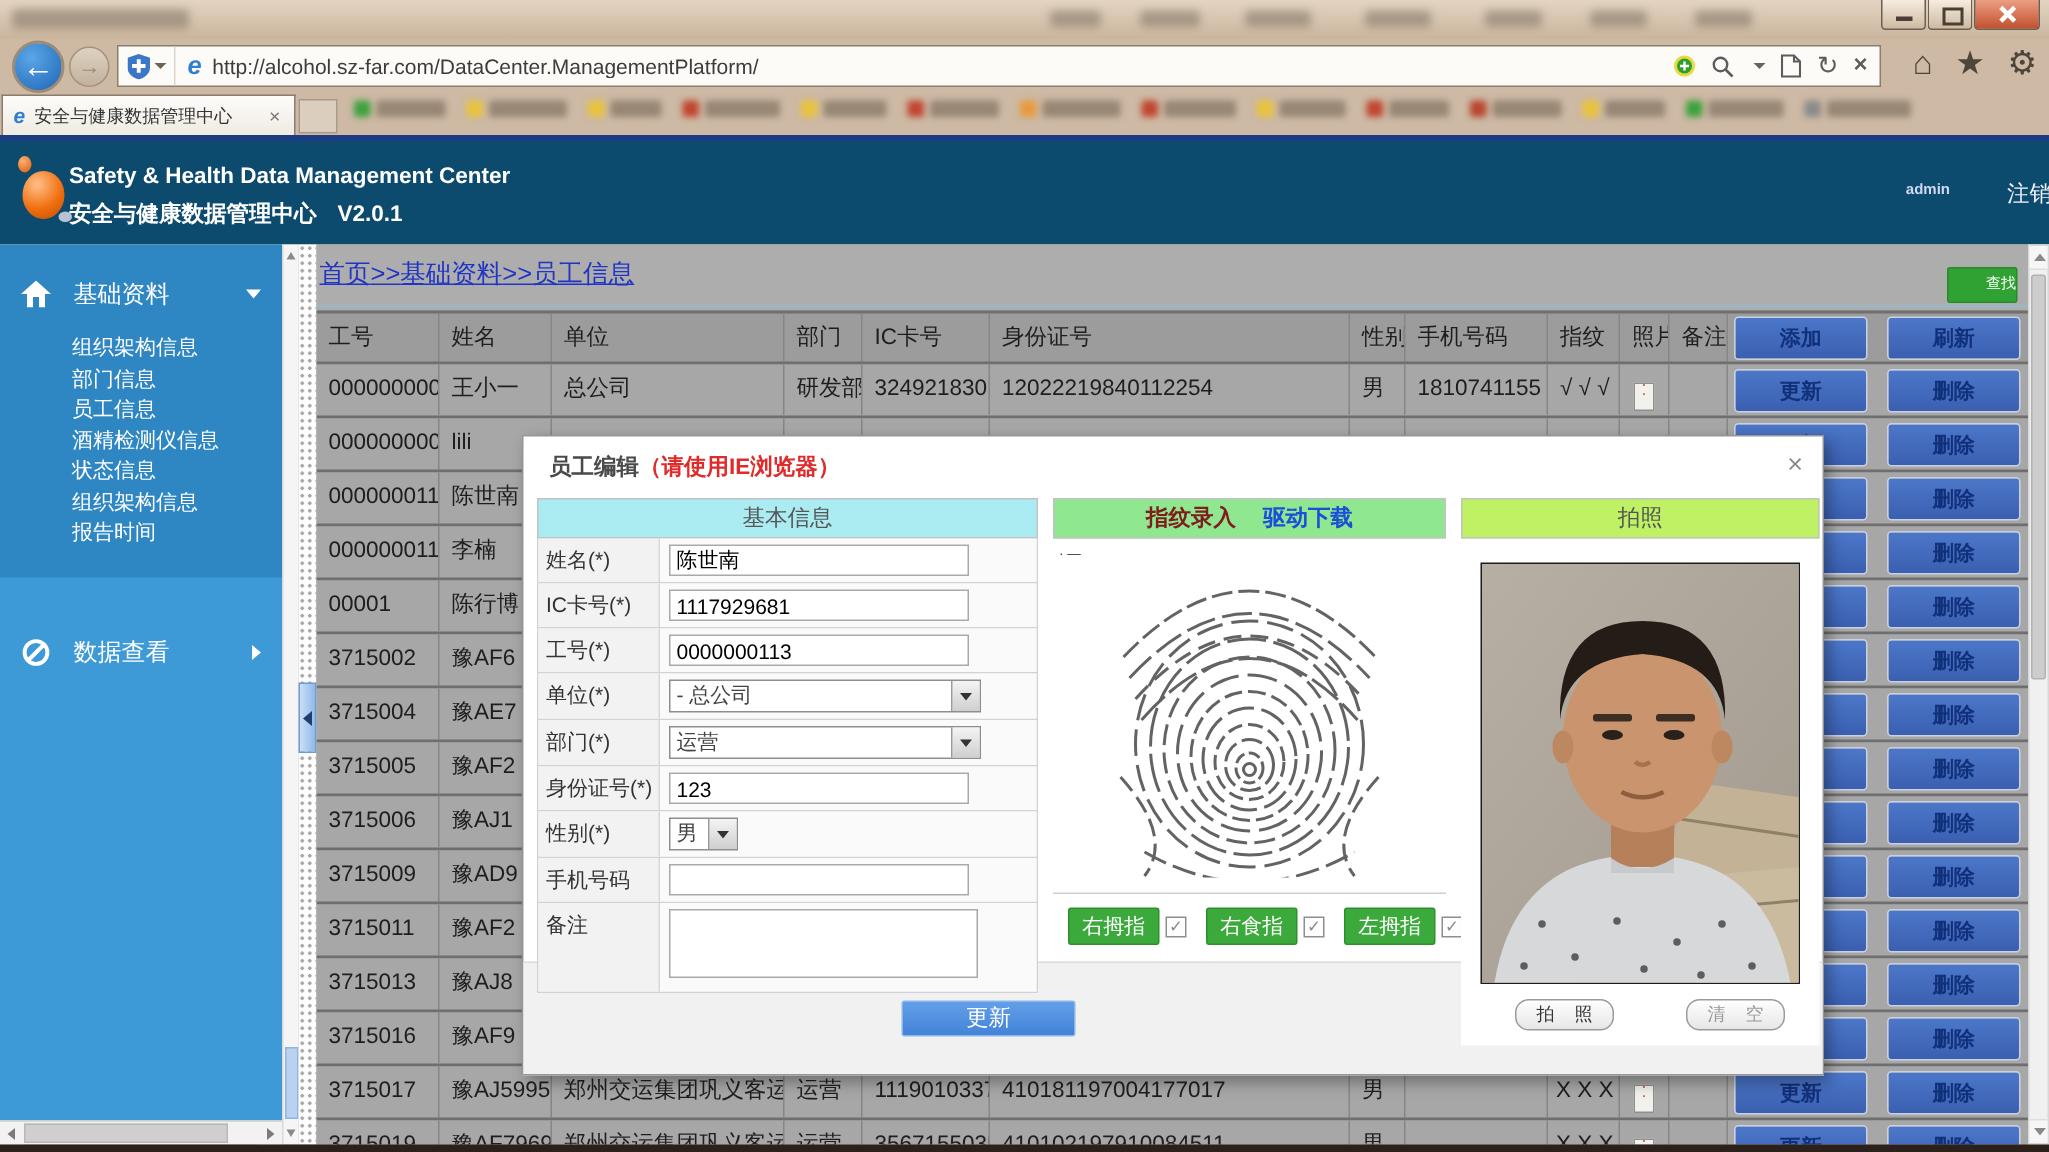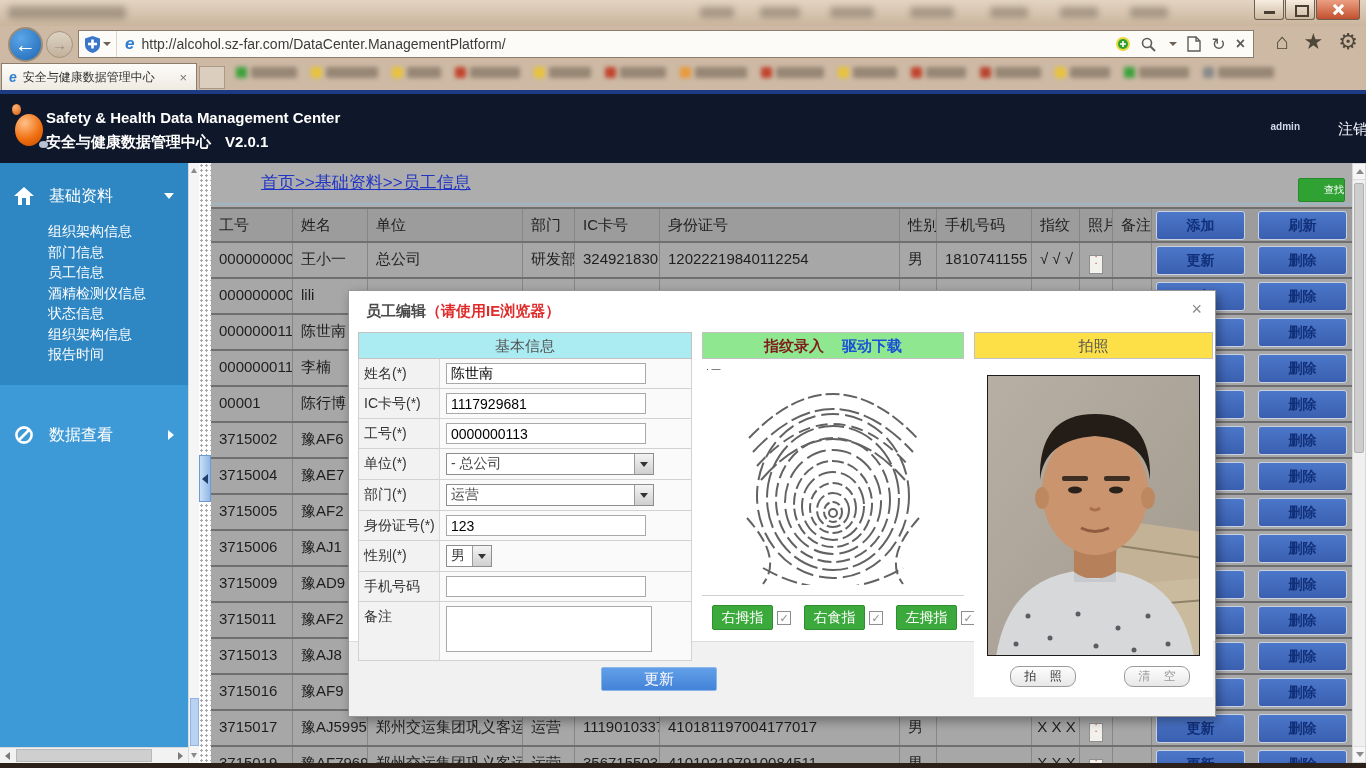--- a/index.html
+++ b/index.html
@@ -44,21 +44,21 @@
     display:flex; align-items:center; padding:0 7px; }
   .tab-title { flex:1; font-size:12px; color:#333; white-space:nowrap; overflow:hidden; }
   .tab-close { color:#777; font-size:13px; padding:0 2px; }
   .newtab { position:absolute; left:199px; top:4px; width:26px; height:23px; background:rgba(255,255,255,.3); border:1px solid rgba(125,110,92,.55); }
   .chips { position:absolute; left:236px; top:5px; display:flex; gap:14px; }
   .chip { display:flex; align-items:center; gap:4px; filter:blur(2px); }
   .chip i { width:11px; height:11px; border-radius:2px; display:block; }
   .chip b { height:11px; border-radius:2px; background:rgba(100,85,70,.5); display:block; }
 
   
-  .appheader { position:absolute; left:0; top:90px; width:1366px; height:73px; background:#0f172a;
+  .appheader { position:absolute; left:0; top:90px; width:1366px; height:73px; background:#0c4a6e;
     box-shadow:inset 0 4px 0 #1c3b82; }
   .logo { position:absolute; left:12px; top:14px; width:36px; height:46px; }
   .logo .ball { position:absolute; left:3px; top:10px; width:28px; height:32px; border-radius:50%;
     background:radial-gradient(circle at 35% 28%,#ffc08a,#f07010 55%,#c24c00); }
   .logo .dot1 { position:absolute; left:0; top:0; width:9px; height:11px; border-radius:50%;
     background:radial-gradient(circle at 35% 30%,#ffb076,#d85c04); }
   .logo .dot2 { position:absolute; right:0; bottom:2px; width:9px; height:7px; border-radius:50%; background:#b9c2d4; }
   .h-en { position:absolute; left:46px; top:19px; color:#fff; font-size:15px; font-weight:bold; }
   .h-zh { position:absolute; left:46px; top:43px; color:#fff; font-size:15px; font-weight:bold; }
   .h-ver { margin-left:14px; font-weight:bold; }
@@ -100,21 +100,21 @@
   
   .splitter { position:absolute; left:199px; top:0; width:12px; height:600px; background:#fdfdfd;
     background-image:radial-gradient(#a8a8a8 1px, transparent 1.3px); background-size:5px 5px; }
   .split-handle { position:absolute; left:0; top:292px; width:12px; height:47px;
     background:linear-gradient(90deg,#cadff5,#8fb8e8); border:1px solid #6f9cd0; }
   .split-handle::after { content:""; position:absolute; left:2px; top:18px; border-top:5px solid transparent; border-bottom:5px solid transparent; border-right:6px solid #1d3f6e; }
 
   
   .content { position:absolute; left:211px; top:0; width:1141px; height:600px; background:#adadad; overflow:hidden; }
   .crumb-row { position:absolute; left:0; top:0; width:1141px; height:42px; border-bottom:2px solid #9fb6c2; }
-  .crumb { position:absolute; left:2px; top:8px; font-size:17px; color:#2135c4;margin-left:48px; }
+  .crumb { position:absolute; left:2px; top:8px; font-size:17px; color:#2135c4; }
   .crumb span { text-decoration:underline; }
   .crumb .sep { text-decoration:underline; }
   .find-btn { position:absolute; right:7px; top:15px; width:47px; height:24px; background:#2fa233; border:1px solid #268a2b;
     color:#fff; font-size:10px; text-align:right; line-height:22px; border-radius:2px; }
 
   .tbl { position:absolute; left:0; top:44px; width:1141px; }
   .trow { display:grid; grid-template-columns:82px 75px 155px 52px 85px 240px 37px 95px 48px 33px 39px 1fr;
     height:36px; border-bottom:2px solid #6f6f6f; background:#a7a7a7; }
   .trow.thead { background:#9c9c9c; border-top:2px solid #6f6f6f; }
   .tcell { font-size:15px; color:#1e1e1e; line-height:32px; padding-left:8px; border-right:1px solid #868686;
@@ -168,21 +168,21 @@
   .fp-imgwrap { position:absolute; left:41px; top:36px; width:180px; height:217px; background:#fff; }
   .fp-sep { position:absolute; left:0; top:263px; width:262px; border-top:1px solid #cfcfcf; }
   .fp-btns { position:absolute; left:10px; top:273px; width:252px; display:flex; gap:13px; }
   .fp-bt { display:flex; align-items:center; }
   .fp-btn { width:61px; height:25px; background:#3ba93b; border:1px solid #2f8f2f; border-radius:2px;
     color:#fff; font-size:14px; text-align:center; line-height:23px; }
   .fp-cb { width:14px; height:14px; background:#fdfdfd; border:1px solid #8e8e8e; margin-left:4px;
     color:#8a8a8a; font-size:11px; line-height:13px; text-align:center; font-weight:bold; }
 
   .p-photo { position:absolute; left:625px; top:41px; width:239px; height:365px; background:#fff; }
-  .p-head.sky { background:#fde047; }
+  .p-head.sky { background:#bef264; }
   .photo-frame { position:absolute; left:13px; top:43px; width:213px; height:281px; border:1px solid #1c1c1c; overflow:hidden; }
   .ph-btn { position:absolute; top:334px; width:66px; height:21px; border:1px solid #9a9a9a; border-radius:9px;
     background:linear-gradient(#fefefe,#e7e7e7); font-size:12px; text-align:center; line-height:19px; letter-spacing:5px; padding-left:5px; }
   .ph-btn.take { left:36px; color:#333; }
   .ph-btn.clear { left:150px; color:#9a9a9a; }
 
   .win-bottom { position:absolute; left:0; top:763px; width:1366px; height:5px; background:#2c211a; }
 </style>
 </head>
 <body>

